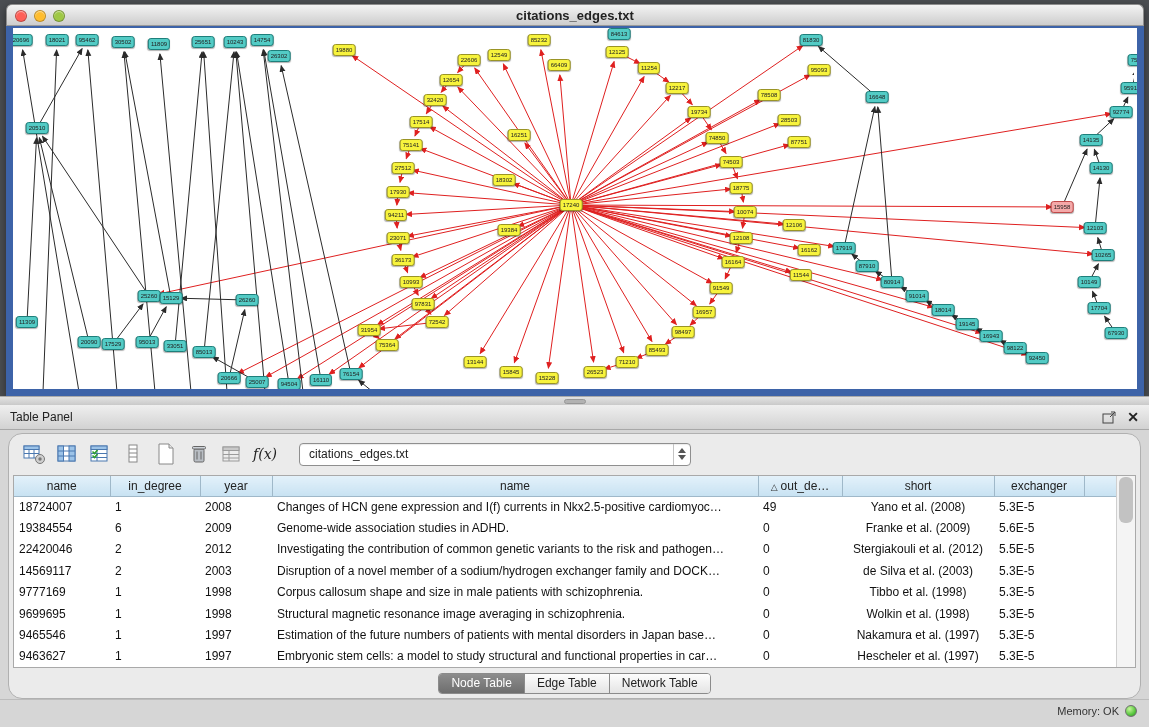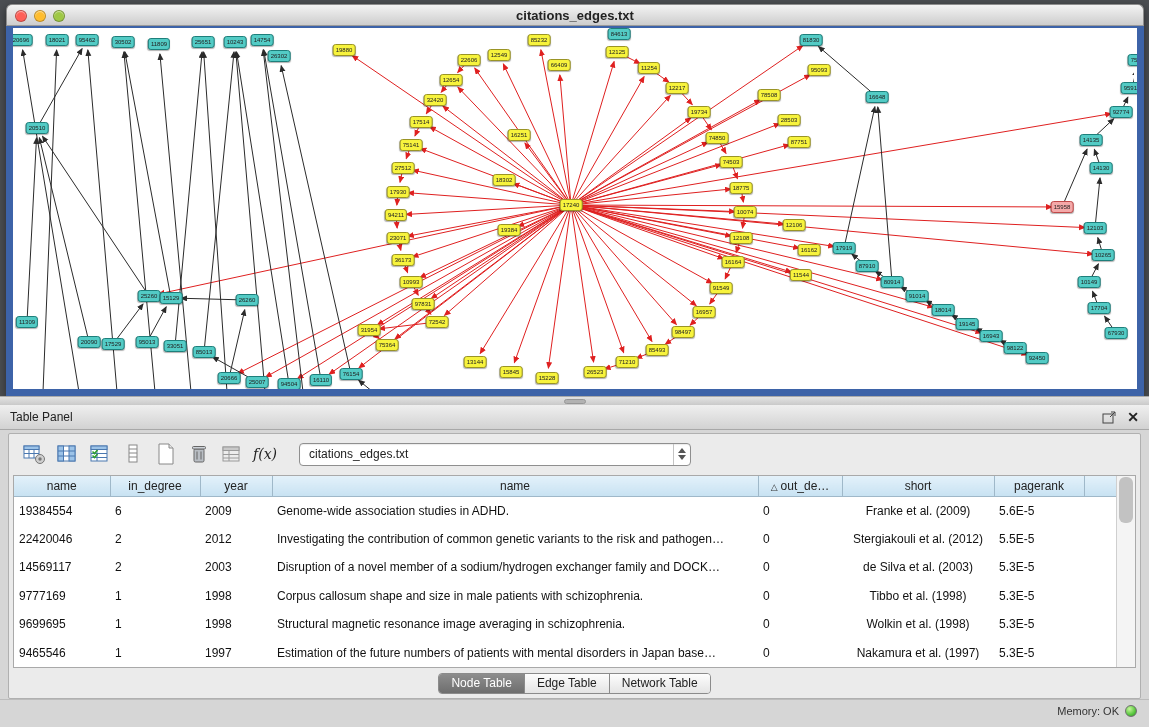--- a/index.html
+++ b/index.html
@@ -39,21 +39,21 @@
   
   .table-panel { height:294px; background:#d6d6d6; display:flex; flex-direction:column; }
   .panel-header { height:25px; flex:0 0 25px; display:flex; align-items:center;
     background:linear-gradient(#efefef,#d2d2d2); border-bottom:1px solid #a8a8a8; padding:0 10px; }
   .panel-title { font-size:12px; color:#222; }
   .panel-actions { margin-left:auto; display:flex; align-items:center; gap:10px; }
   .float-btn svg { display:block; }
   .close-btn { font-size:14px; font-weight:bold; color:#222; cursor:default; line-height:14px; }
 
   .panel-body { flex:1; margin:3px 8px 0; background:#ebebeb;
-    border:1px solid #b0b0b0; border-radius:2px; display:flex; flex-direction:column; }
+    border:1px solid #b0b0b0; border-radius:14px; display:flex; flex-direction:column; }
 
   .toolbar { height:40px; flex:0 0 40px; display:flex; align-items:center; gap:7px; padding:0 12px; }
   .tbtn { width:26px; height:26px; display:flex; align-items:center; justify-content:center;
     border-radius:3px; }
   .fx { font-family:"DejaVu Serif", serif; font-style:italic; font-size:14px; color:#222; }
   .combo { margin-left:14px; width:392px; height:23px; background:#fff;
     border:1px solid #8f8f8f; border-radius:4px; display:flex; align-items:center;
     font-size:12px; color:#222; padding-left:9px; box-shadow:inset 0 1px 1px rgba(0,0,0,.08); }
   .combo-label { flex:1; }
   .stepper { width:17px; height:100%; border-left:1px solid #c4c4c4; display:flex;
@@ -468,25 +468,35 @@
             <col class="cf">
         </colgroup>
         <thead>
             <tr id="thead-row">
               <th>name</th>
               <th>in_degree</th>
               <th>year</th>
               <th>name</th>
               <th><span class="sortg">△</span>out_de…</th>
               <th>short</th>
-              <th>pagerank</th>
+              <th>exchanger</th>
               <th></th>
             </tr>
           </thead>
         <tbody id="tbody">
+            <tr>
+              <td class="al">18724007</td>
+              <td class="al">1</td>
+              <td class="al">2008</td>
+              <td class="al">Changes of HCN gene expression and I(f) currents in Nkx2.5-positive cardiomyoc…</td>
+              <td class="al">49</td>
+              <td class="ac">Yano et al. (2008)</td>
+              <td class="al">5.3E-5</td>
+              <td></td>
+            </tr>
             <tr>
               <td class="al">19384554</td>
               <td class="al">6</td>
               <td class="al">2009</td>
               <td class="al">Genome-wide association studies in ADHD.</td>
               <td class="al">0</td>
               <td class="ac">Franke et al. (2009)</td>
               <td class="al">5.6E-5</td>
               <td></td>
             </tr>
@@ -530,20 +540,30 @@
               <td class="al">5.3E-5</td>
               <td></td>
             </tr>
             <tr>
               <td class="al">9465546</td>
               <td class="al">1</td>
               <td class="al">1997</td>
               <td class="al">Estimation of the future numbers of patients with mental disorders in Japan base…</td>
               <td class="al">0</td>
               <td class="ac">Nakamura et al. (1997)</td>
+              <td class="al">5.3E-5</td>
+              <td></td>
+            </tr>
+            <tr>
+              <td class="al">9463627</td>
+              <td class="al">1</td>
+              <td class="al">1997</td>
+              <td class="al">Embryonic stem cells: a model to study structural and functional properties in car…</td>
+              <td class="al">0</td>
+              <td class="ac">Hescheler et al. (1997)</td>
               <td class="al">5.3E-5</td>
               <td></td>
             </tr>
           </tbody>
       </table>
       <div class="vscroll">
           <div class="vthumb"></div>
         </div>
     </div>
 

